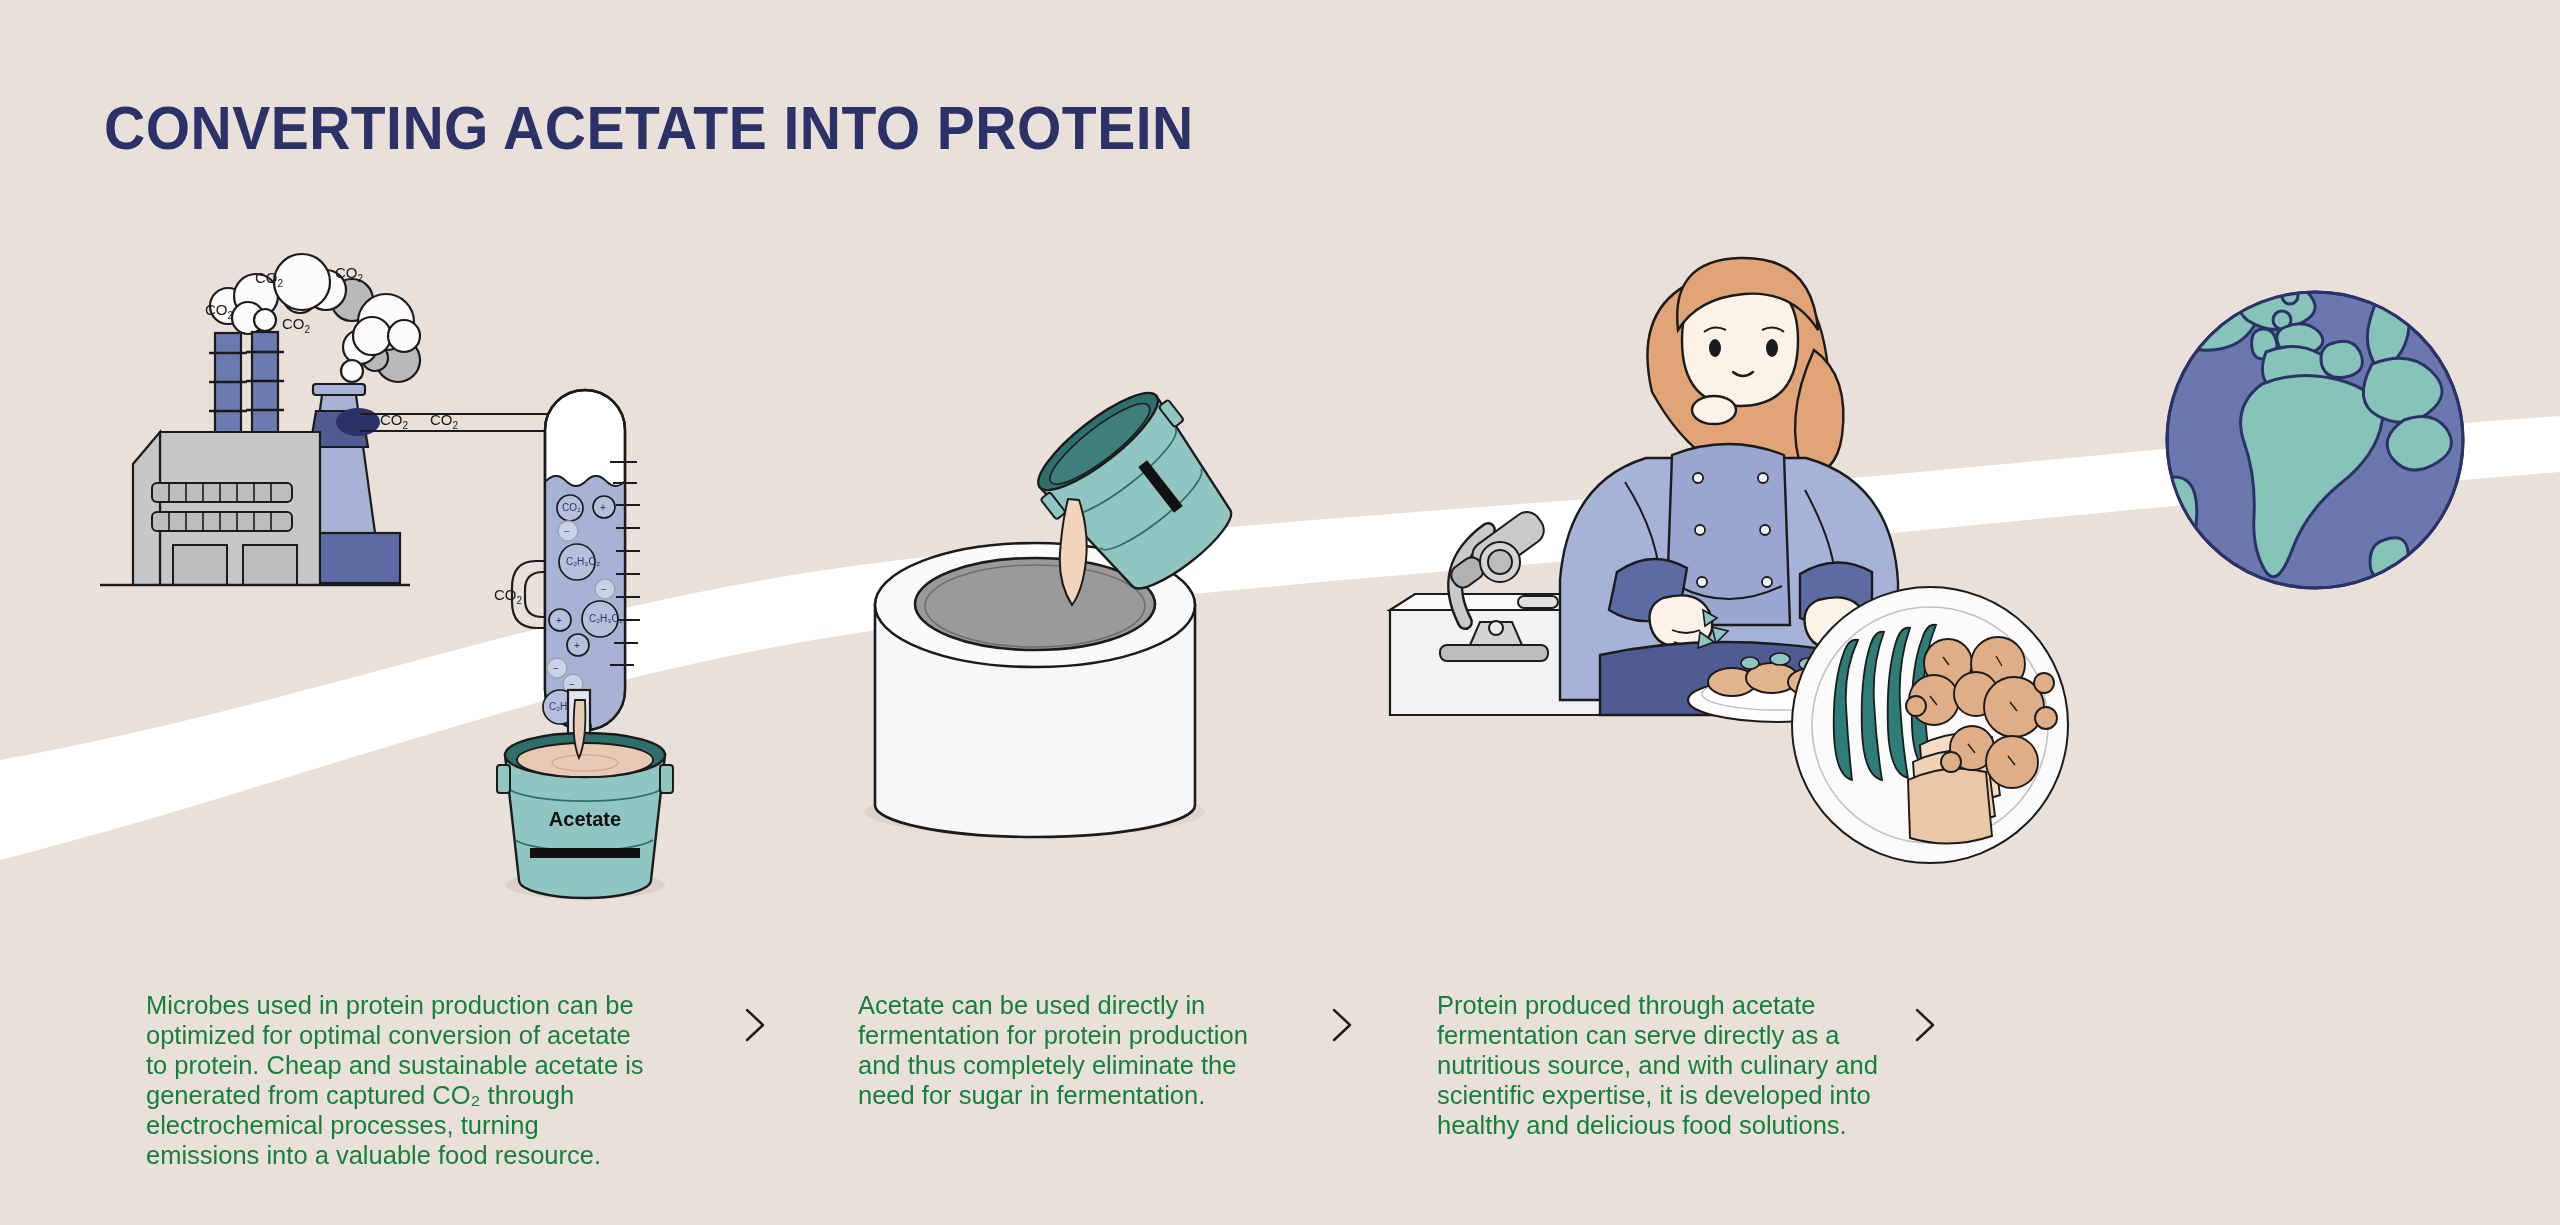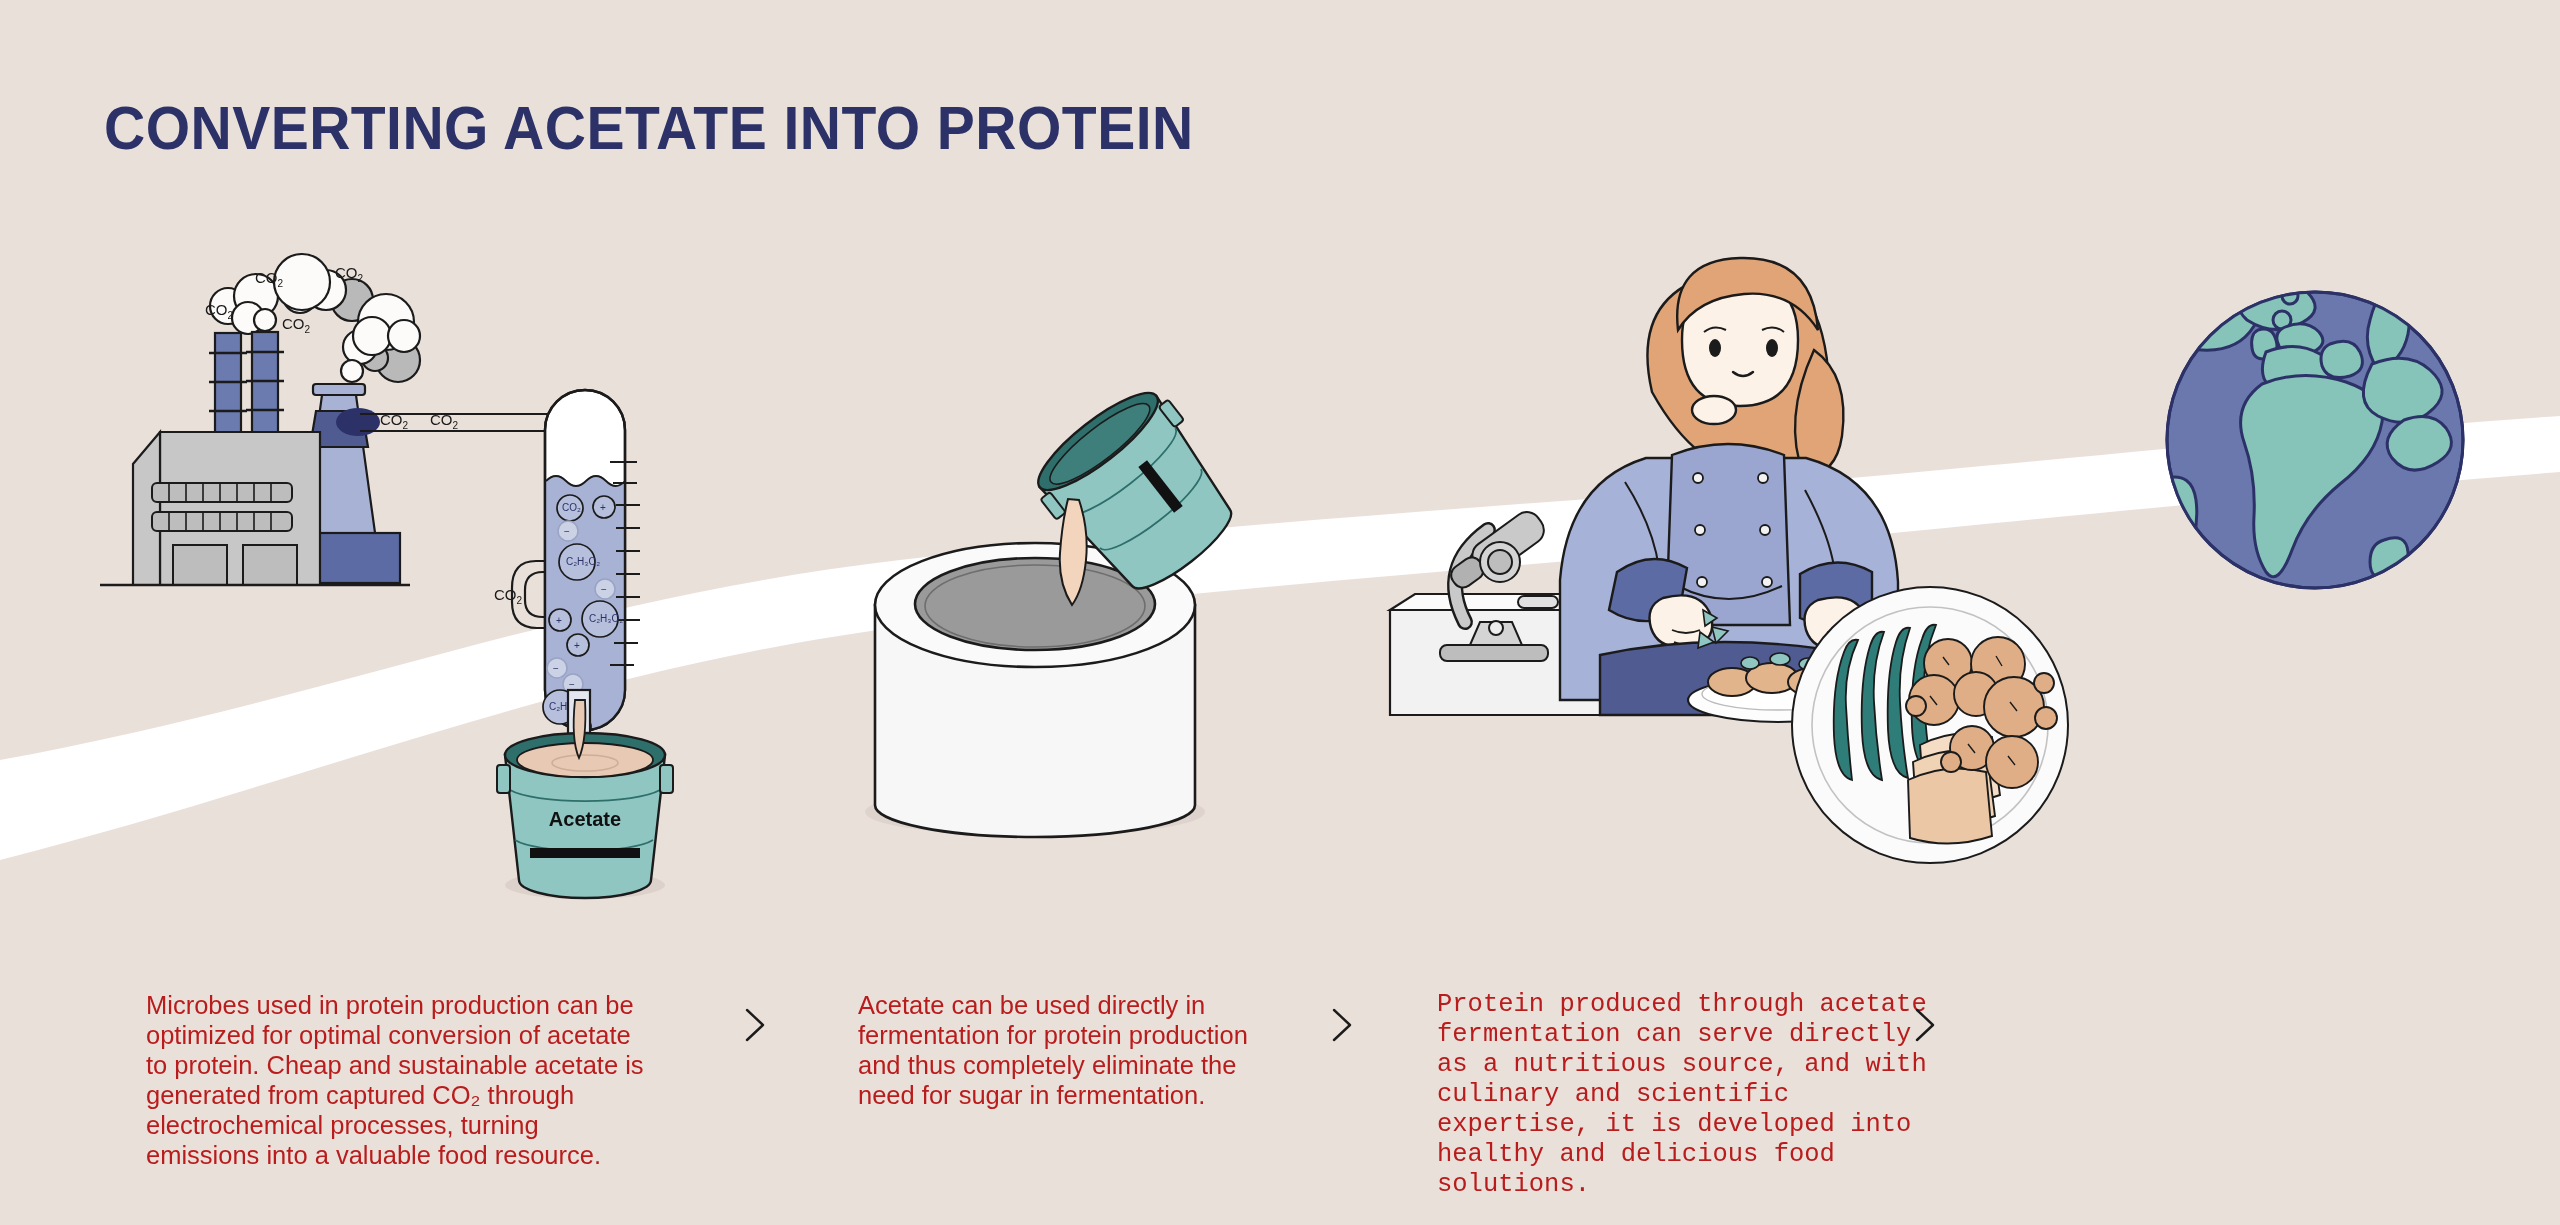--- a/index.html
+++ b/index.html
@@ -16,25 +16,25 @@
     font-size:62px;font-weight:bold;
     letter-spacing:0.5px;
     color:#2C3268;
     font-family:"Liberation Sans Narrow","Liberation Sans",sans-serif;
     transform:scaleX(0.92);transform-origin:left center;
     white-space:nowrap;
   }
   #captions{position:absolute;left:0;top:990px;width:2560px;height:235px;}
   .cap{
     position:absolute;top:0;
-    font-size:25.5px;line-height:30px;color:#b91c1c;
+    font-size:25.5px;line-height:30px;color:#15803d;
   }
   .cap1{left:146px;width:500px;}
   .cap2{left:858px;width:420px;}
-  .cap3{left:1437px;width:490px;font-family:Liberation Mono, monospace;}
+  .cap3{left:1437px;width:490px;}
   .cap4{left:2013px;width:490px;}
   .chev{position:absolute;top:12px;width:40px;height:46px;}
   .chev svg{display:block;}
   .chev1{left:735px;}
   .chev2{left:1322px;}
   .chev3{left:1905px;}
   .co2{font-size:15px;fill:#1B1B1B;font-family:"Liberation Sans",sans-serif;}
   .co2s{font-size:10px;}
   .bucketlabel{font-size:20px;font-weight:bold;fill:#111;font-family:"Liberation Sans",sans-serif;}
   .molec{font-size:10px;fill:#2C3268;font-family:"Liberation Sans",sans-serif;}

